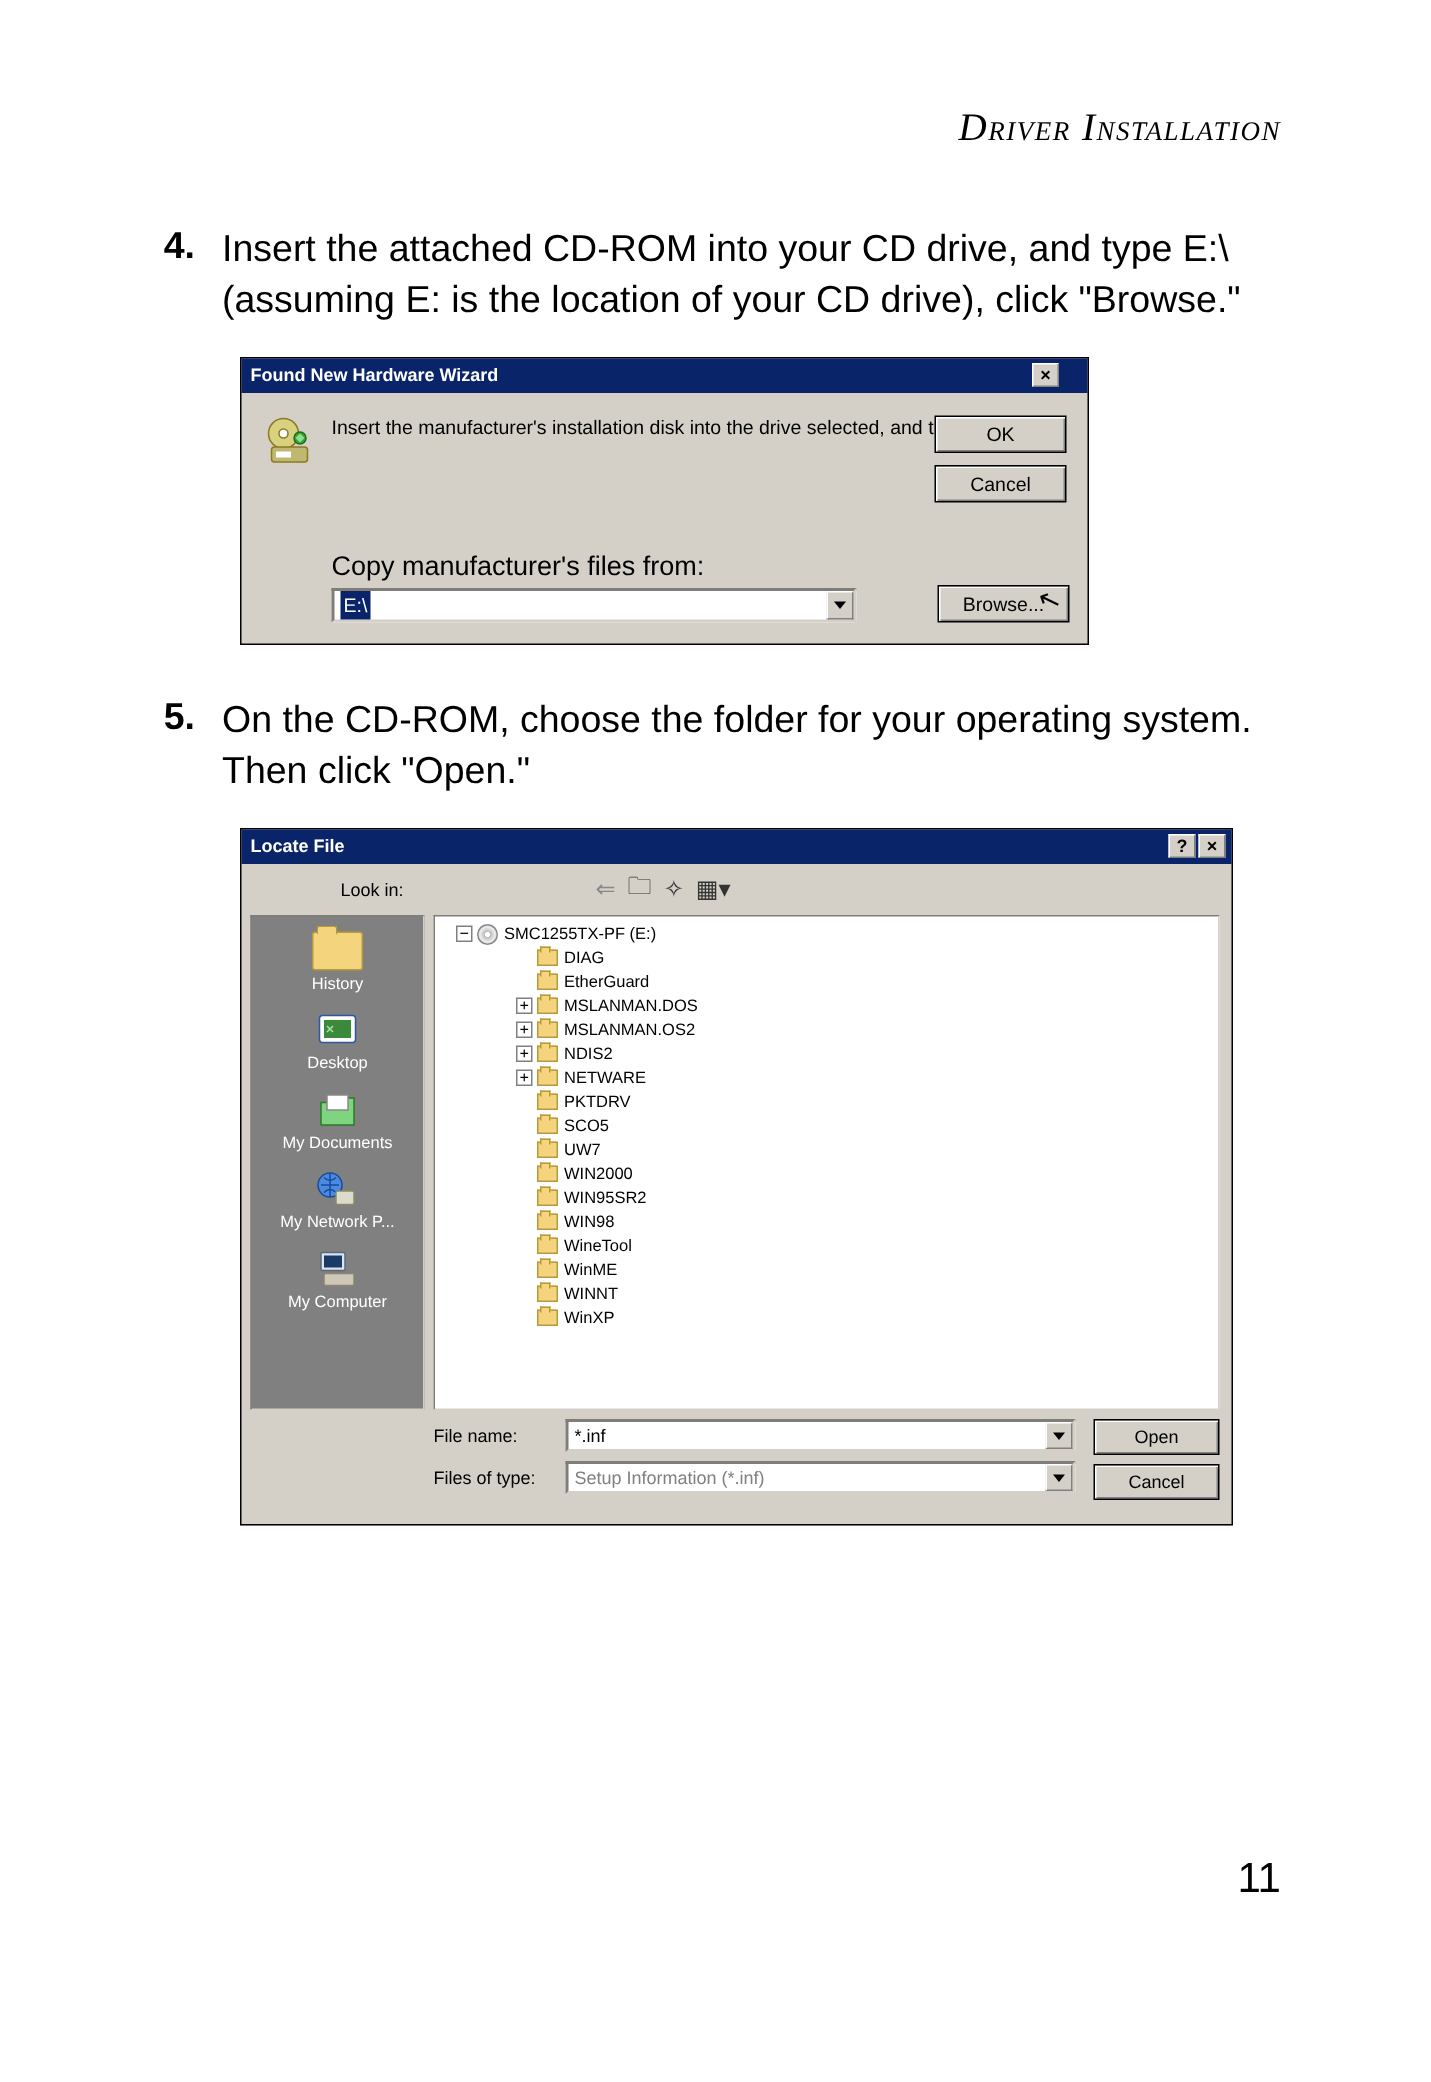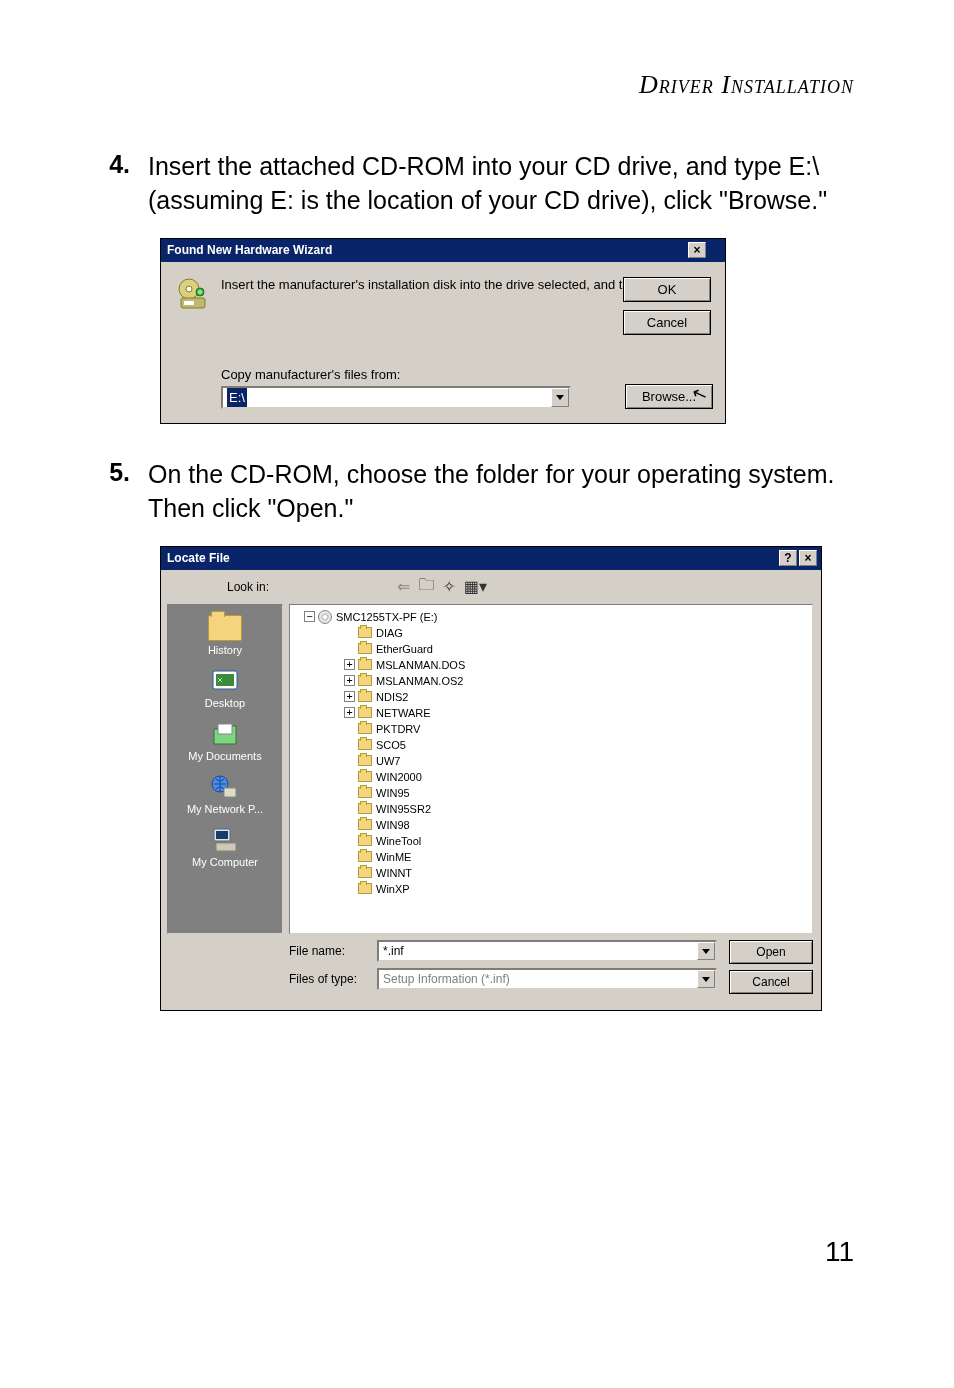--- a/index.html
+++ b/index.html
@@ -14,21 +14,21 @@
 
   
   .d1 { width: 566px; border: 1px solid #000; background: #d4d0c8; font-family: Tahoma, sans-serif; font-size: 13px; color: #000; position: relative; }
   .d1-title { background: #0a246a; color: #fff; height: 23px; line-height: 23px; padding: 0 19px 0 6px; font-weight: bold; font-size: 12px; display: flex; justify-content: space-between; align-items: center; }
   .d1-close { width: 18px; height: 16px; background: #d4d0c8; border: 1px solid #808080; border-top-color:#fff; border-left-color:#fff; text-align:center; line-height:14px; font-size:12px; font-family: Arial; font-weight:bold; color:#000; }
   .d1-body { padding: 14px 14px 14px 14px; display: flex; }
   .d1-icon-col { width: 46px; flex: 0 0 46px; }
   .d1-icon { width: 34px; height: 34px; position: relative; margin-top: 2px; }
   .d1-main { flex: 1; }
   .d1-instr { font-size: 13px; line-height: 1.35; margin-bottom: 74px; padding-right: 10px; }
-  .d1-label { font-size: 13px; margin-bottom: 4px; }
+  .d1-label { font-size: 18px; margin-bottom: 4px; }
   .d1-combo { width: 350px; height: 23px; background: #fff; border: 2px inset #d4d0c8; padding: 0 22px 0 4px; font-size: 13px; color:#fff; position: relative; display:inline-block; }
   .d1-combo-sel { display:inline-block; background:#0a246a; color:#fff; padding: 1px 2px; font-size:13px; line-height:17px; }
   .d1-combo-btn { position:absolute; right:0; top:0; width:18px; height:19px; background:#d4d0c8; border:1px solid #808080; border-top-color:#fff; border-left-color:#fff; }
   .d1-combo-btn::after { content:""; position:absolute; left:4px; top:6px; border-left:4px solid transparent; border-right:4px solid transparent; border-top:5px solid #000; }
   .d1-btncol { position: absolute; right: 14px; top: 38px; width: 88px; }
   .d1-btn { width: 88px; height: 25px; background:#d4d0c8; border:1px solid #000; box-shadow: inset 1px 1px 0 #fff, inset -1px -1px 0 #808080; font-size:13px; margin-bottom: 8px; text-align:center; line-height:23px; cursor:pointer; }
   .d1-browse-wrap { position:absolute; right:12px; bottom:14px; }
   .d1-browse { width: 88px; height: 25px; background:#d4d0c8; border:1px solid #000; box-shadow: inset 1px 1px 0 #fff, inset -1px -1px 0 #808080; font-size:13px; text-align:center; line-height:23px; cursor:pointer; }
   .cursor1 { position:absolute; right:6px; bottom:4px; font-size:18px; pointer-events:none; transform: rotate(-20deg); }
 
@@ -245,25 +245,20 @@
                 <span>UW7</span>
               </div>
               <div class="tree-row treeline depth2">
                 <span class="noexp"></span>
                 <span class="fld-ico"></span>
                 <span>WIN2000</span>
               </div>
               <div class="tree-row treeline depth2">
                 <span class="noexp"></span>
                 <span class="fld-ico"></span>
-                <span>WIN95</span>
-              </div>
-              <div class="tree-row treeline depth2">
-                <span class="noexp"></span>
-                <span class="fld-ico"></span>
                 <span>WIN95SR2</span>
               </div>
               <div class="tree-row treeline depth2">
                 <span class="noexp"></span>
                 <span class="fld-ico"></span>
                 <span>WIN98</span>
               </div>
               <div class="tree-row treeline depth2">
                 <span class="noexp"></span>
                 <span class="fld-ico"></span>

